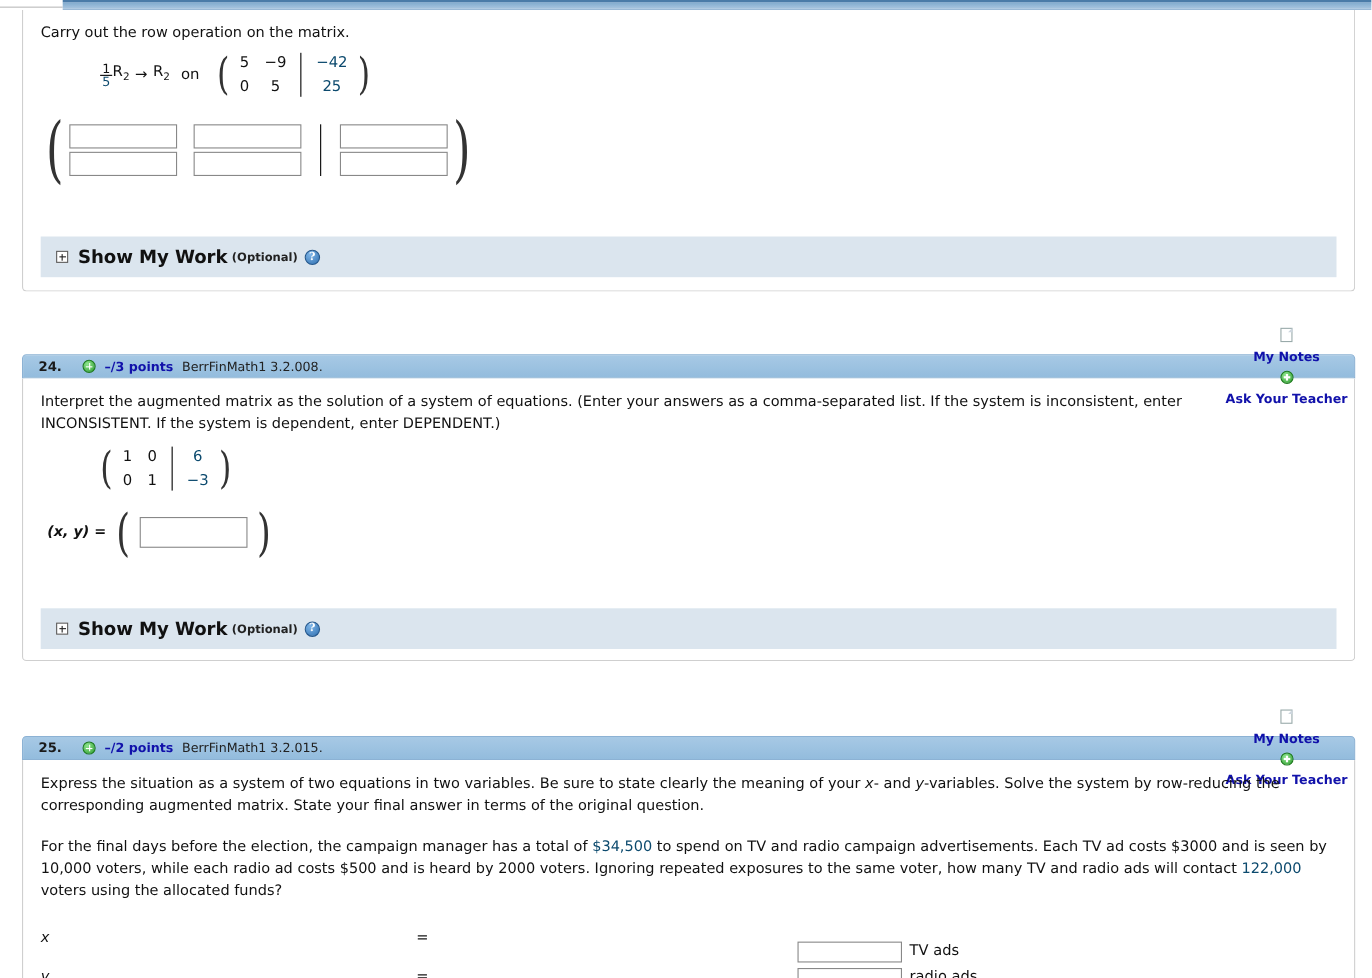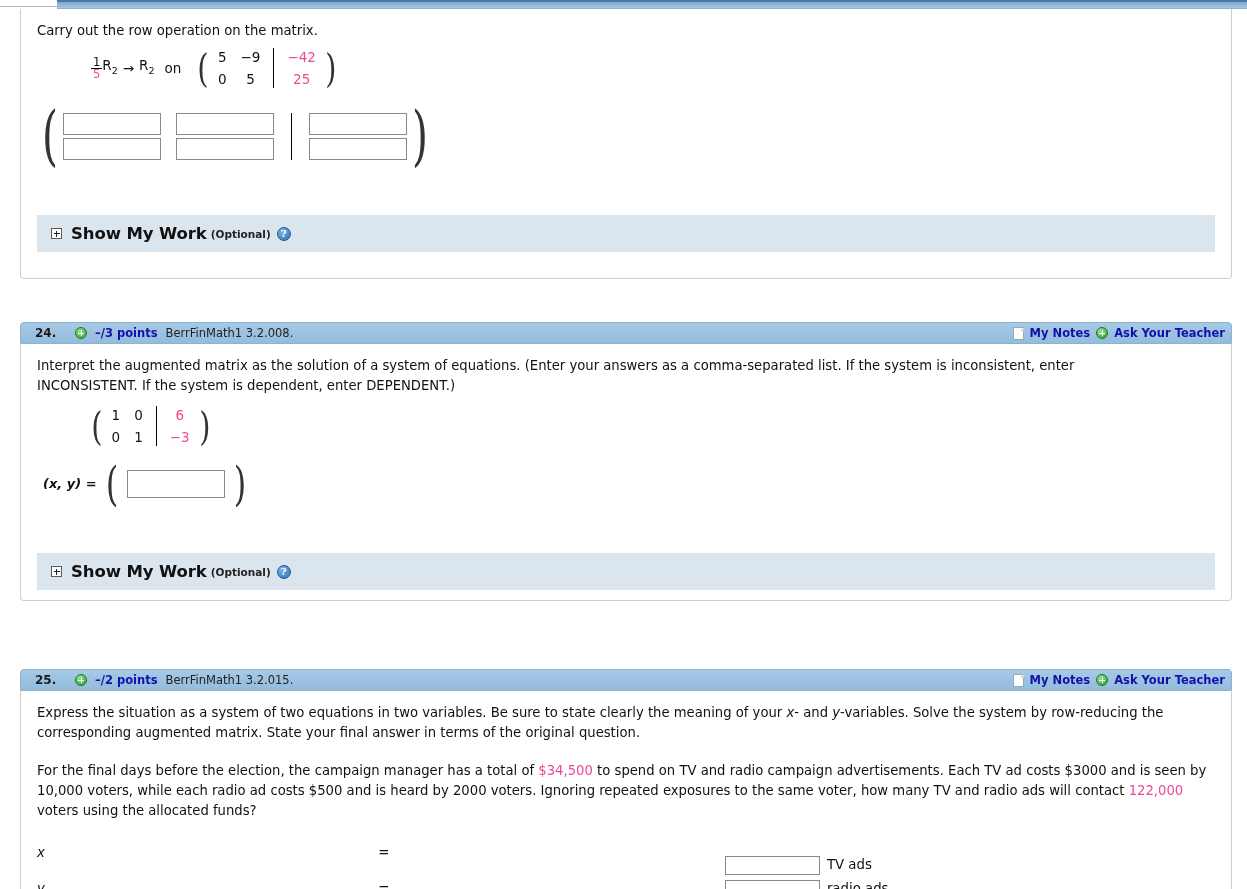--- a/index.html
+++ b/index.html
@@ -91,20 +91,21 @@
   .q-code {
     color: #222;
     font-size: 11.5px;
     white-space: nowrap;
   }
   .q-header-right {
     margin-left: auto;
     display: flex;
     align-items: center;
     gap: 6px;
+    flex-direction: column;
   }
   .note-icon {
     display: inline-block;
     width: 11px; height: 13px;
     background: #fff;
     border: 1px solid #9aa;
     position: relative;
   }
   .note-icon::after {
     content: "";
@@ -124,21 +125,21 @@
 
   
   .q-content {
     padding: 12px 16px 0 16px;
     font-size: 13.2px;
     line-height: 20px;
     color: #111;
   }
   .q-content p { margin: 0 0 0 0; }
   .para-gap { height: 18px; }
-  .red { color: #ec4899; }
+  .red { color: #0c4a6e; }
   .ital { font-style: italic; }
 
   
   .matrix-row {
     display: flex;
     align-items: center;
     margin: 6px 0 0 54px;
   }
   .op-label {
     font-size: 13.5px;
@@ -295,21 +296,21 @@
 </style>
 </head>
 <body>
 
 <div class="page">
 
   <div class="top-left-stub"></div>
   <div class="top-bar"></div>
 
   <div class="question" style="top:9px;">
-    <div class="q-body" style="border-top:none; padding-bottom:18px; border-radius:0 0 4px 4px;">
+    <div class="q-body" style="border-top:none; padding-bottom:4px; border-radius:0 0 4px 4px;">
       <div class="q-content">
         <p>Carry out the row operation on the matrix.</p>
 
         <div class="matrix-row">
           <span class="op-label">
             <span class="frac">
               <span class="num">1</span>
               <span class="den red">5</span>
             </span>
             <span style="margin-left:-4px;"><span>R</span><span class="sub">2</span></span>

